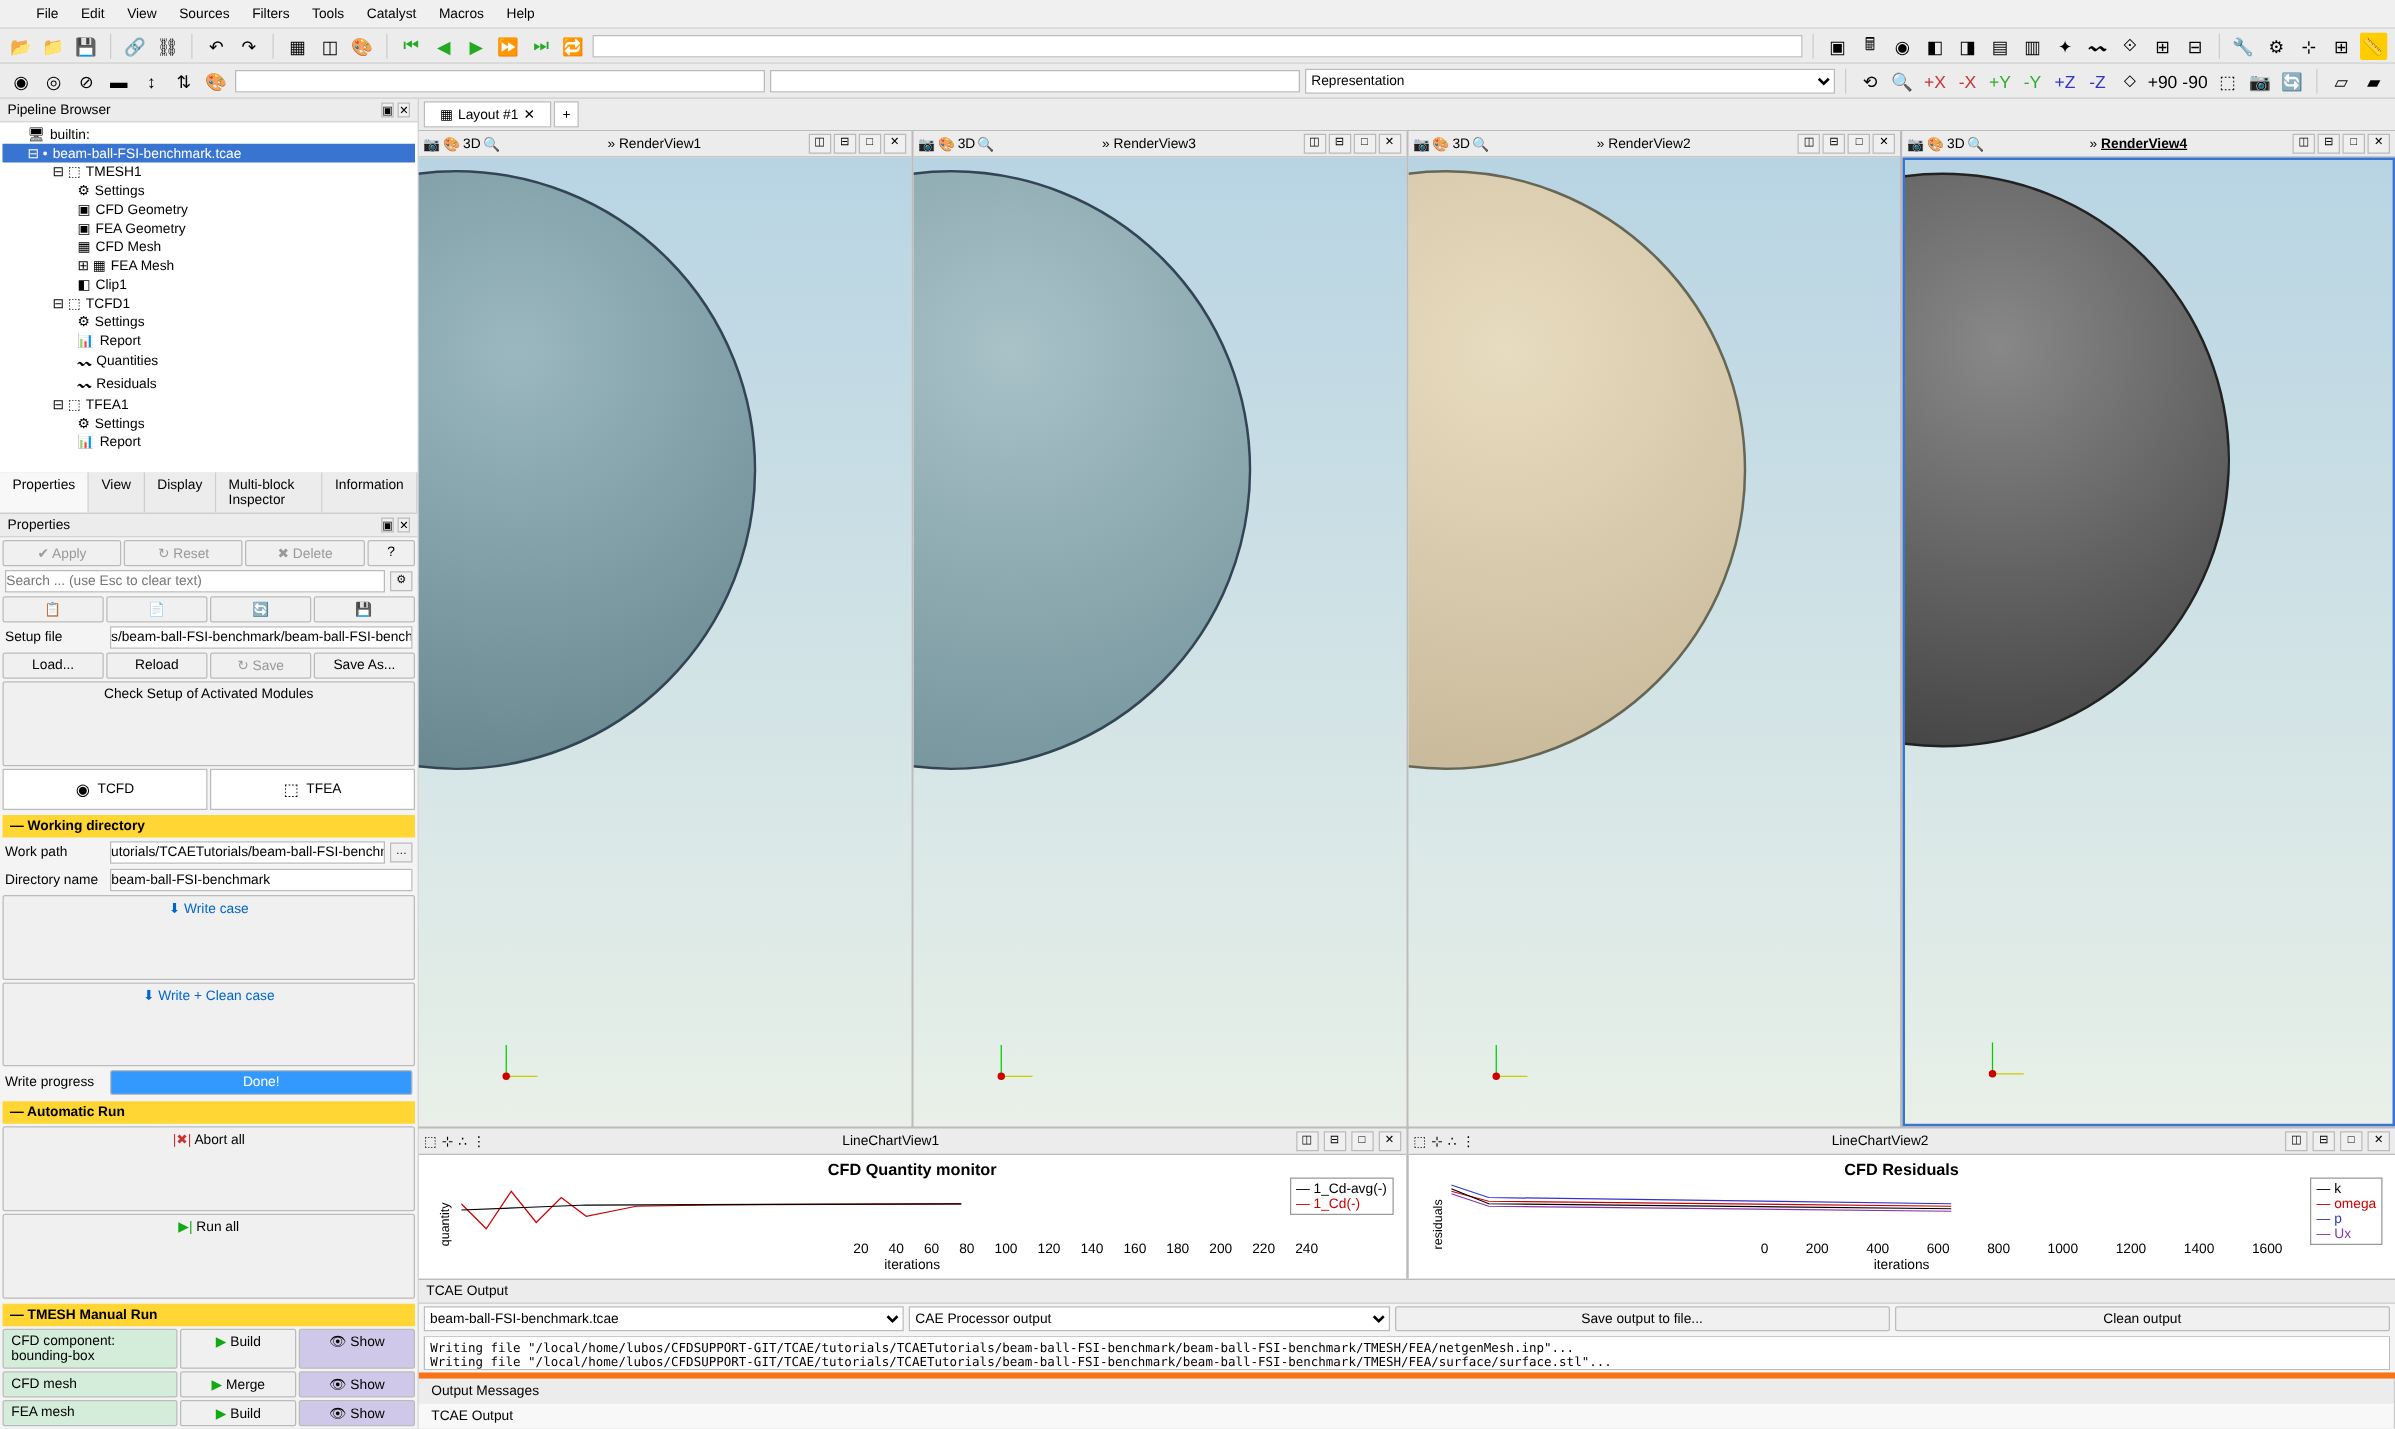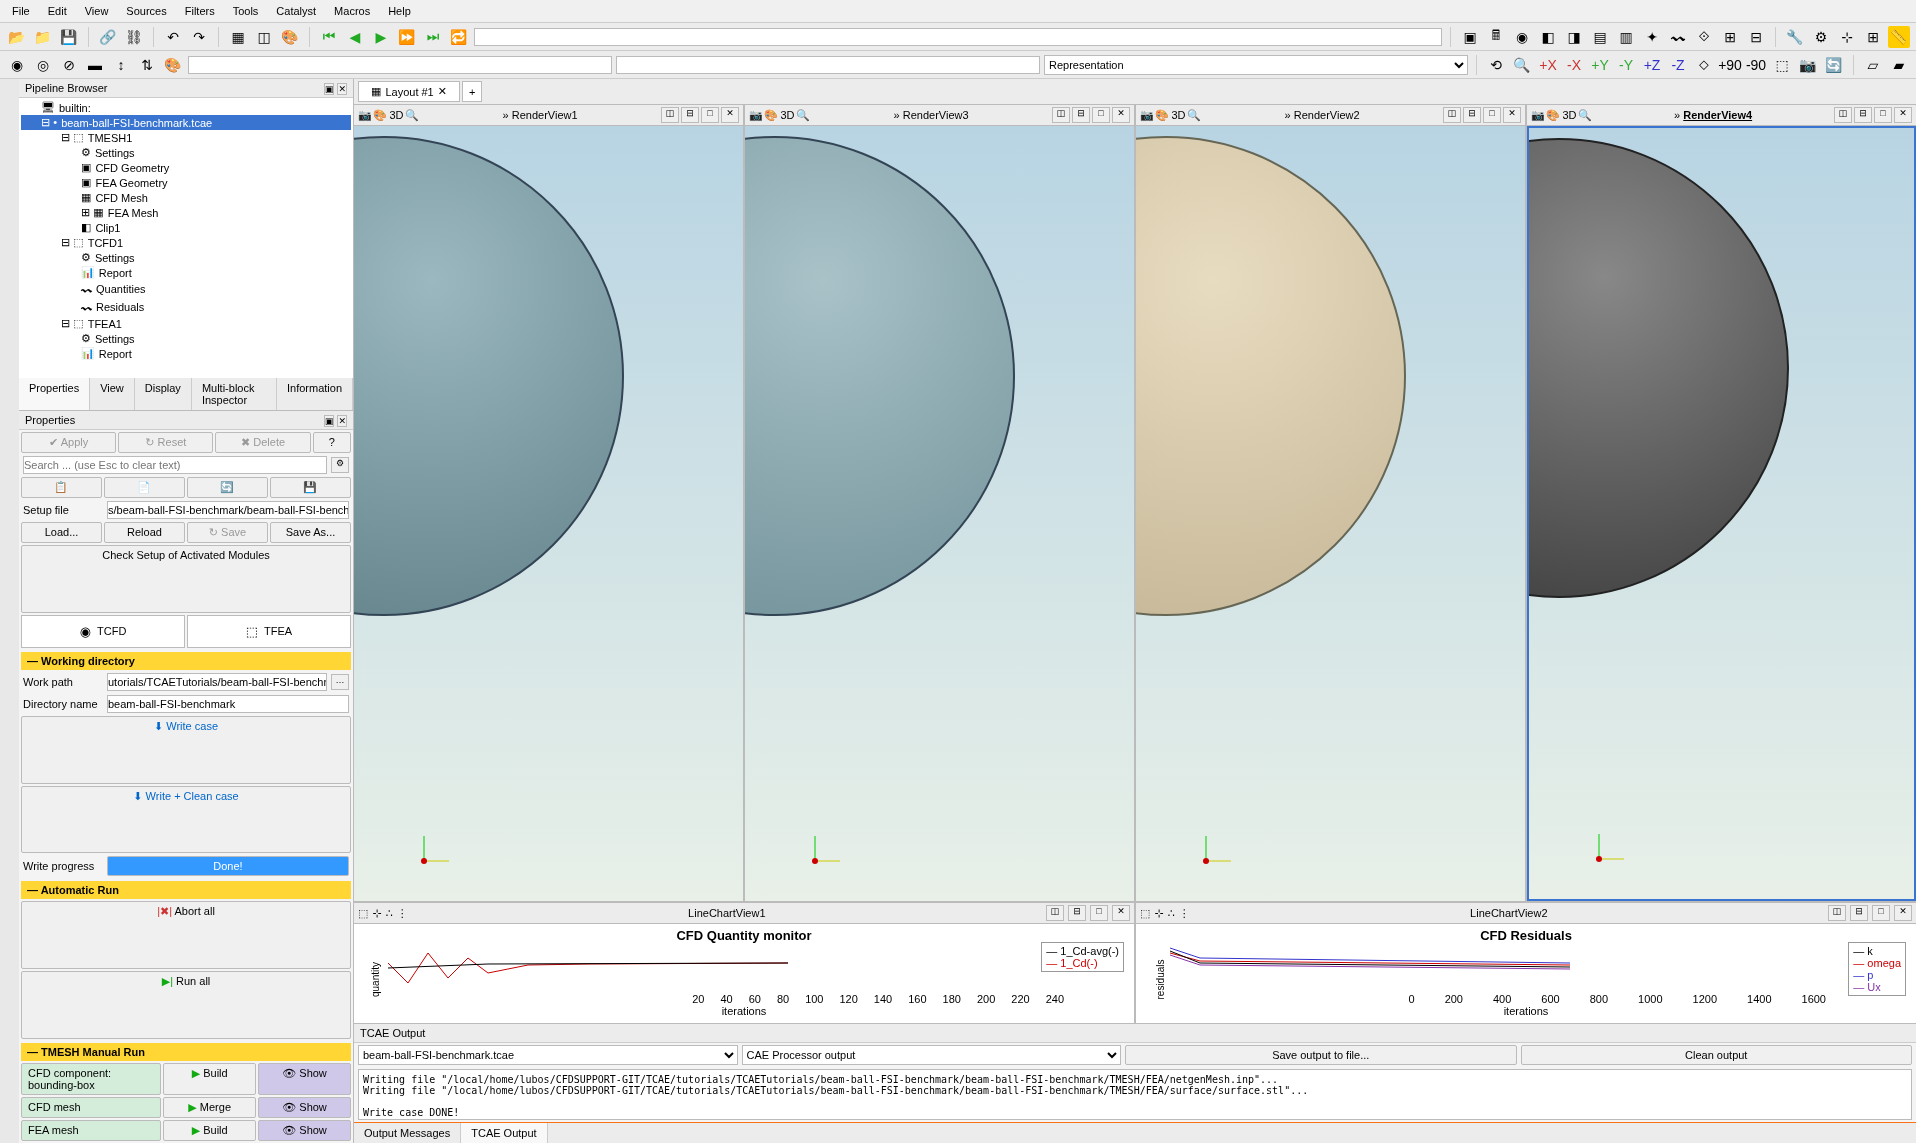--- a/index.html
+++ b/index.html
@@ -1,22 +1,22 @@
 <!DOCTYPE html>
 <html><head>
 <meta charset="utf-8">
 <style>
 * { margin: 0; padding: 0; box-sizing: border-box; font-family: "Segoe UI", Tahoma, sans-serif; font-size: 11px; }
 body { background: #e8e8e8; width: 1916px; height: 1143px; overflow: hidden; display: flex; flex-direction: column; }
-.menubar { display: flex; background: #f0f0f0; border-bottom: 1px solid #ccc; padding: 2px 4px; gap: 2px; }
+.menubar { display: flex; background: #f0f0f0; border-bottom: 1px solid #ccc; padding: 2px 21px; gap: 2px; }
 .menubar span { padding: 3px 8px; cursor: pointer; }
 .toolbar { display: flex; background: #ececec; border-bottom: 1px solid #ccc; padding: 2px 6px; gap: 4px; align-items: center; min-height: 28px; }
 .tbtn { width: 22px; height: 22px; border: 1px solid transparent; display: flex; align-items: center; justify-content: center; font-size: 14px; cursor: pointer; border-radius: 2px; }
 .sep { width: 1px; height: 20px; background: #ccc; margin: 0 4px; }
-.main { flex: 1; display: flex; overflow: hidden; margin-left: 19px; }
+.main { flex: 1; display: flex; overflow: hidden; }
 .left { width: 335px; display: flex; flex-direction: column; border-right: 1px solid #bbb; background: #f4f4f4; }
 .panel-title { background: #ececec; border-bottom: 1px solid #ccc; padding: 3px 6px; font-size: 11px; display: flex; justify-content: space-between; align-items: center; }
 .tree { flex: 1; overflow: auto; background: #fff; padding: 2px; max-height: 280px; }
 .tree-item { padding: 1px 4px 1px 20px; white-space: nowrap; cursor: pointer; display: flex; align-items: center; gap: 4px; }
 .tree-item.l1 { padding-left: 20px; }
 .tree-item.l2 { padding-left: 40px; }
 .tree-item.l3 { padding-left: 60px; }
 .tree-item.selected { background: #3874d0; color: #fff; }
 .tabs { display: flex; background: #e4e4e4; border-bottom: 1px solid #bbb; }
 .tab { padding: 4px 10px; border-right: 1px solid #ccc; cursor: pointer; background: #ececec; }
@@ -45,21 +45,21 @@
 .sphere { position: absolute; border-radius: 50%; }
 .axis-gizmo { position: absolute; left: 60px; bottom: 30px; width: 40px; height: 40px; }
 .chart-pane { grid-column: span 2; background: #fff; display: flex; flex-direction: column; }
 .chart-header { display: flex; background: #ececec; border-bottom: 1px solid #bbb; padding: 2px 4px; align-items: center; gap: 4px; font-size: 10px; }
 .chart-body { flex: 1; position: relative; padding: 4px; }
 .chart-title { text-align: center; font-weight: bold; font-size: 13px; }
 .chart-legend { position: absolute; right: 10px; top: 18px; background: #fff; border: 1px solid #999; padding: 2px 4px; font-size: 10px; }
 .output-panel { height: 120px; border-top: 1px solid #bbb; display: flex; flex-direction: column; background: #f4f4f4; }
 .output-controls { display: flex; gap: 4px; padding: 2px 4px; }
 .output-text { flex: 1; background: #fff; border: 1px solid #bbb; padding: 4px; font-family: monospace; font-size: 10px; overflow: auto; white-space: pre; margin: 2px 4px; }
-.bottom-tabs { display: flex; background: #ececec; border-top: 1px solid #f97316; }
+.bottom-tabs { display: flex; background: #ececec; border-top: 5px solid #f97316; flex-direction: column; }
 .small-icon-btn { width: 18px; height: 16px; border: 1px solid #bbb; background: #f0f0f0; font-size: 9px; text-align: center; cursor: pointer; }
 select.input { background: #fff; }
 svg line { stroke-width: 1; }
 </style>
 </head>
 <body>
 
 <div class="menubar">
   <span>File</span>
   <span>Edit</span>

